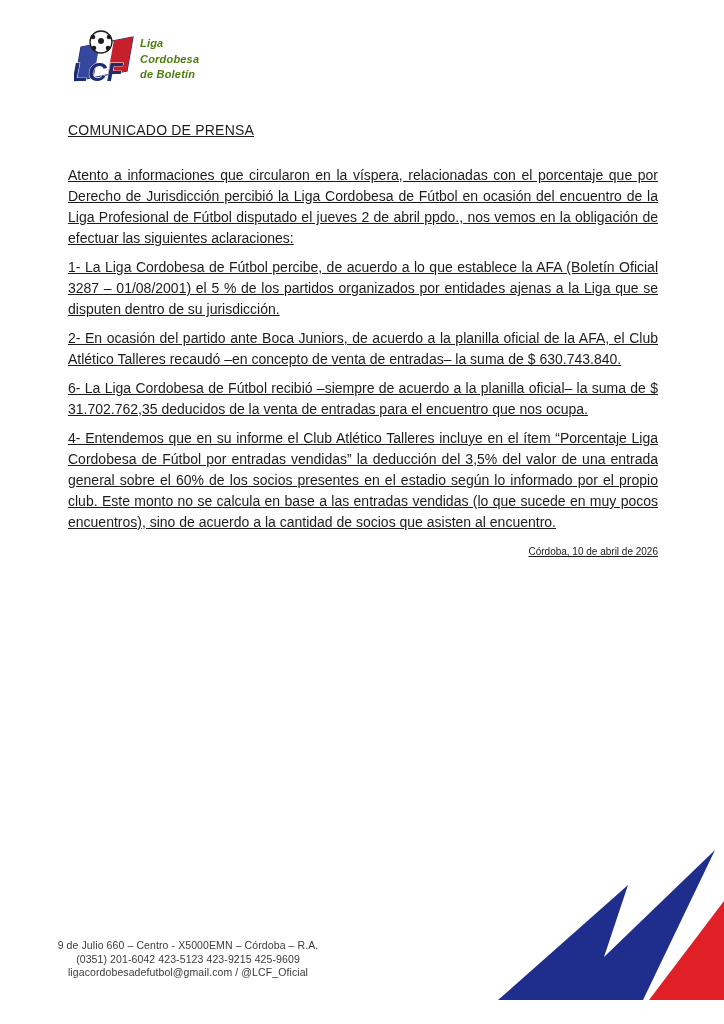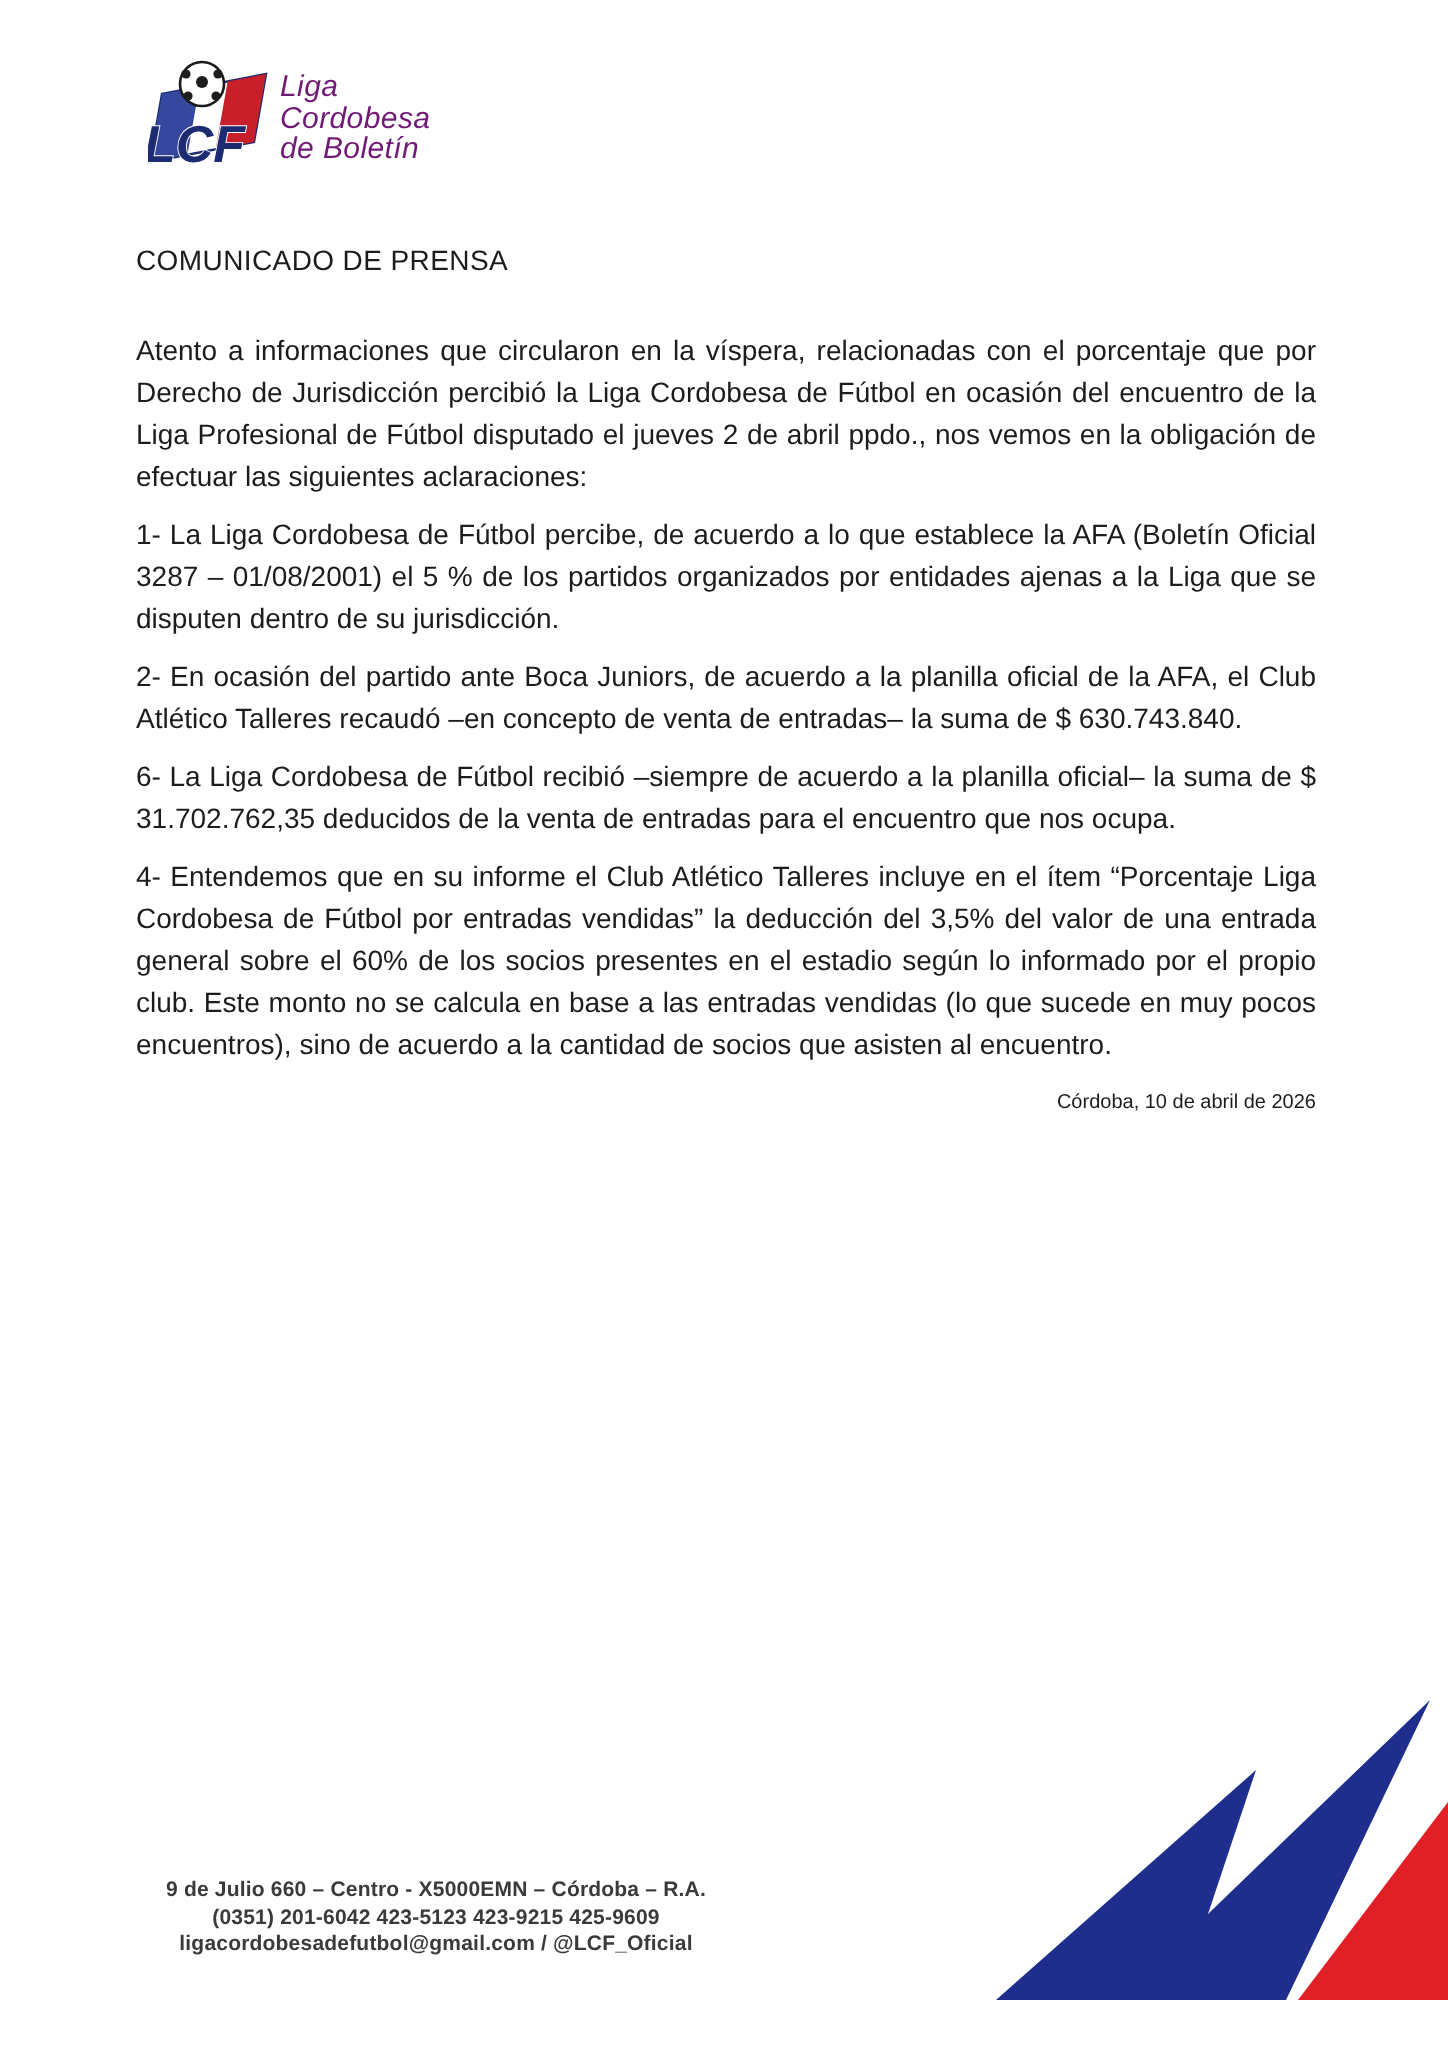--- a/index.html
+++ b/index.html
@@ -11,49 +11,49 @@
     overflow:hidden;
     font-family:"Liberation Sans", sans-serif;
     color:#1c1c1c;
   }
 
   
   .logo { position:absolute; left:74px; top:30px; display:flex; align-items:flex-start; }
   .logo-emblem { width:64px; height:56px; flex:0 0 auto; }
   .logo-name {
     margin-left:2px; margin-top:6px;
-    font-weight:normal; font-style:italic;
-    font-size:15px; line-height:15.5px;
-    color:#701a75; letter-spacing:0.2px;
+    font-weight:bold; font-style:italic;
+    font-size:11px; line-height:15.5px;
+    color:#4d7c0f; letter-spacing:0.2px;
     white-space:nowrap;
   }
 
   
-  .content { position:absolute; left:68px; top:122px; width:590px; }
+  .content { position:absolute; left:68px; top:122px; width:590px;text-decoration:underline; }
   .doc-heading {
     font-size:14px; font-weight:normal; letter-spacing:0.2px;
     margin:0 0 27px 0;
   }
   .content p {
     font-size:14px; line-height:21px;
     text-align:justify;
     margin:0 0 8px 0;
   }
   .dateline {
     font-size:10px; line-height:21px;
     text-align:right;
     margin-top:2px;
   }
 
   
   .footer {
-    position:absolute; left:72px; top:939px; width:292px;
+    position:absolute; left:42px; top:939px; width:292px;
     text-align:center;
     font-size:10.5px; line-height:13.5px;
-    font-weight:bold; color:#3a3a3a; letter-spacing:0.1px;
+    font-weight:normal; color:#3a3a3a; letter-spacing:0.1px;
   }
 
   
   .artwork { position:absolute; left:494px; top:845px; width:230px; height:160px; }
 </style>
 </head>
 <body>
 
 <div class="page">
 

